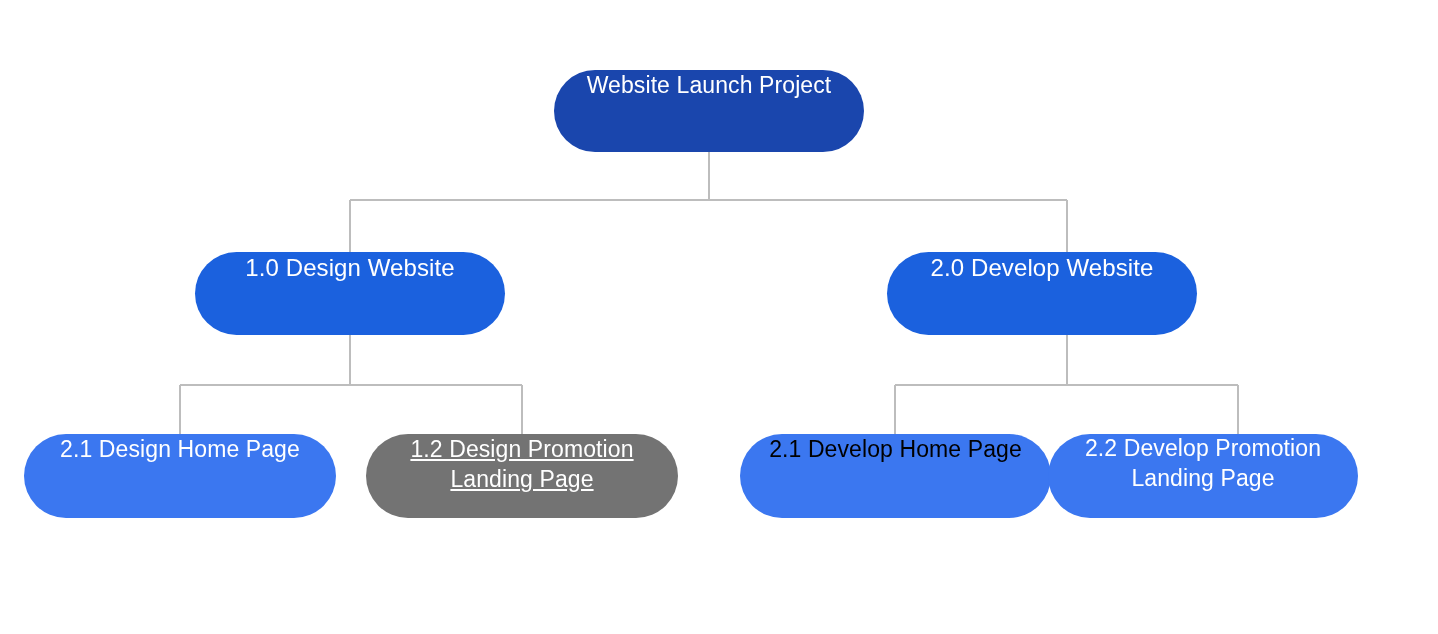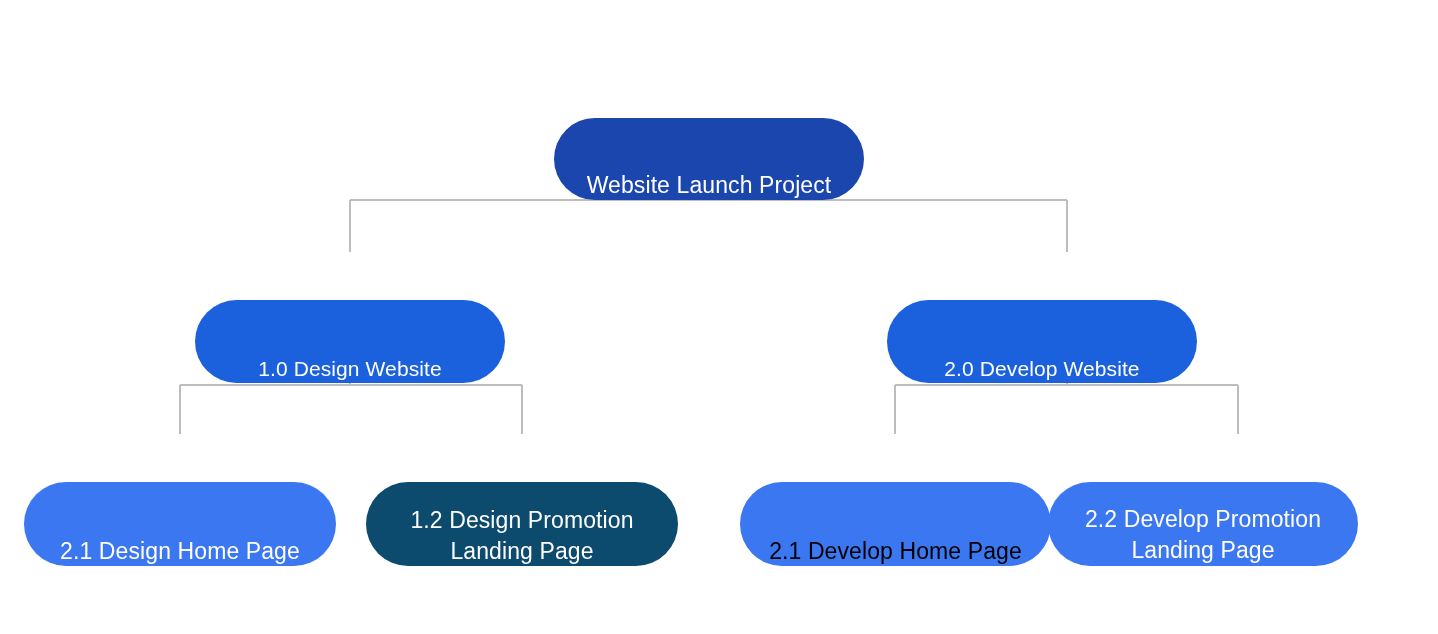--- a/index.html
+++ b/index.html
@@ -22,28 +22,27 @@
   #wbs-svg {
     position: absolute;
     left: 0;
     top: 0;
     width: 1438px;
     height: 634px;
   }
   .node {
     position: absolute;
     display: flex;
-    align-items: flex-end;
+    align-items: flex-start;
     justify-content: center;
     text-align: center;
     color: #ffffff;
     border-radius: 44px;
     box-sizing: border-box;
     z-index: 2;
-    margin-top: 48px;
   }
   .node-label {
     display: block;
     width: 100%;
     padding: 0 14px;
     box-sizing: border-box;
     line-height: 1.32;
     letter-spacing: 0.1px;
   }
   
@@ -54,21 +53,21 @@
     height: 82px;
     background: #1a46ad;
     font-size: 23px;
   }
   
   .level-1 {
     top: 252px;
     width: 310px;
     height: 83px;
     background: #1b61de;
-    font-size: 21px;
+    font-size: 24px;
   }
   .n-design   { left: 195px; }
   .n-develop  { left: 887px; }
   
   .level-2 {
     top: 434px;
     height: 84px;
     background: #3b77f0;
     font-size: 23px;
   }
@@ -119,21 +118,21 @@
   </div>
 
   <div class="node level-1 n-develop" style="background: rgb(27, 97, 222); color: rgb(255, 255, 255);">
     <span class="node-label">2.0 Develop Website</span>
   </div>
 
   <div class="node level-2 n-11" style="background: rgb(59, 119, 240); color: rgb(255, 255, 255);">
     <span class="node-label">2.1 Design Home Page</span>
   </div>
 
-  <div class="node level-2 n-12" style="background: #0c4a6e; color: rgb(255, 255, 255);">
+  <div class="node level-2 n-12" style="background: #737373; color: rgb(255, 255, 255); text-decoration: underline;">
     <span class="node-label">1.2 Design Promotion Landing Page</span>
   </div>
 
   <div class="node level-2 n-21" style="background: rgb(59, 119, 240); color: #000000;">
     <span class="node-label">2.1 Develop Home Page</span>
   </div>
 
   <div class="node level-2 n-22" style="background: rgb(59, 119, 240); color: rgb(255, 255, 255);">
     <span class="node-label">2.2 Develop Promotion Landing Page</span>
   </div>

